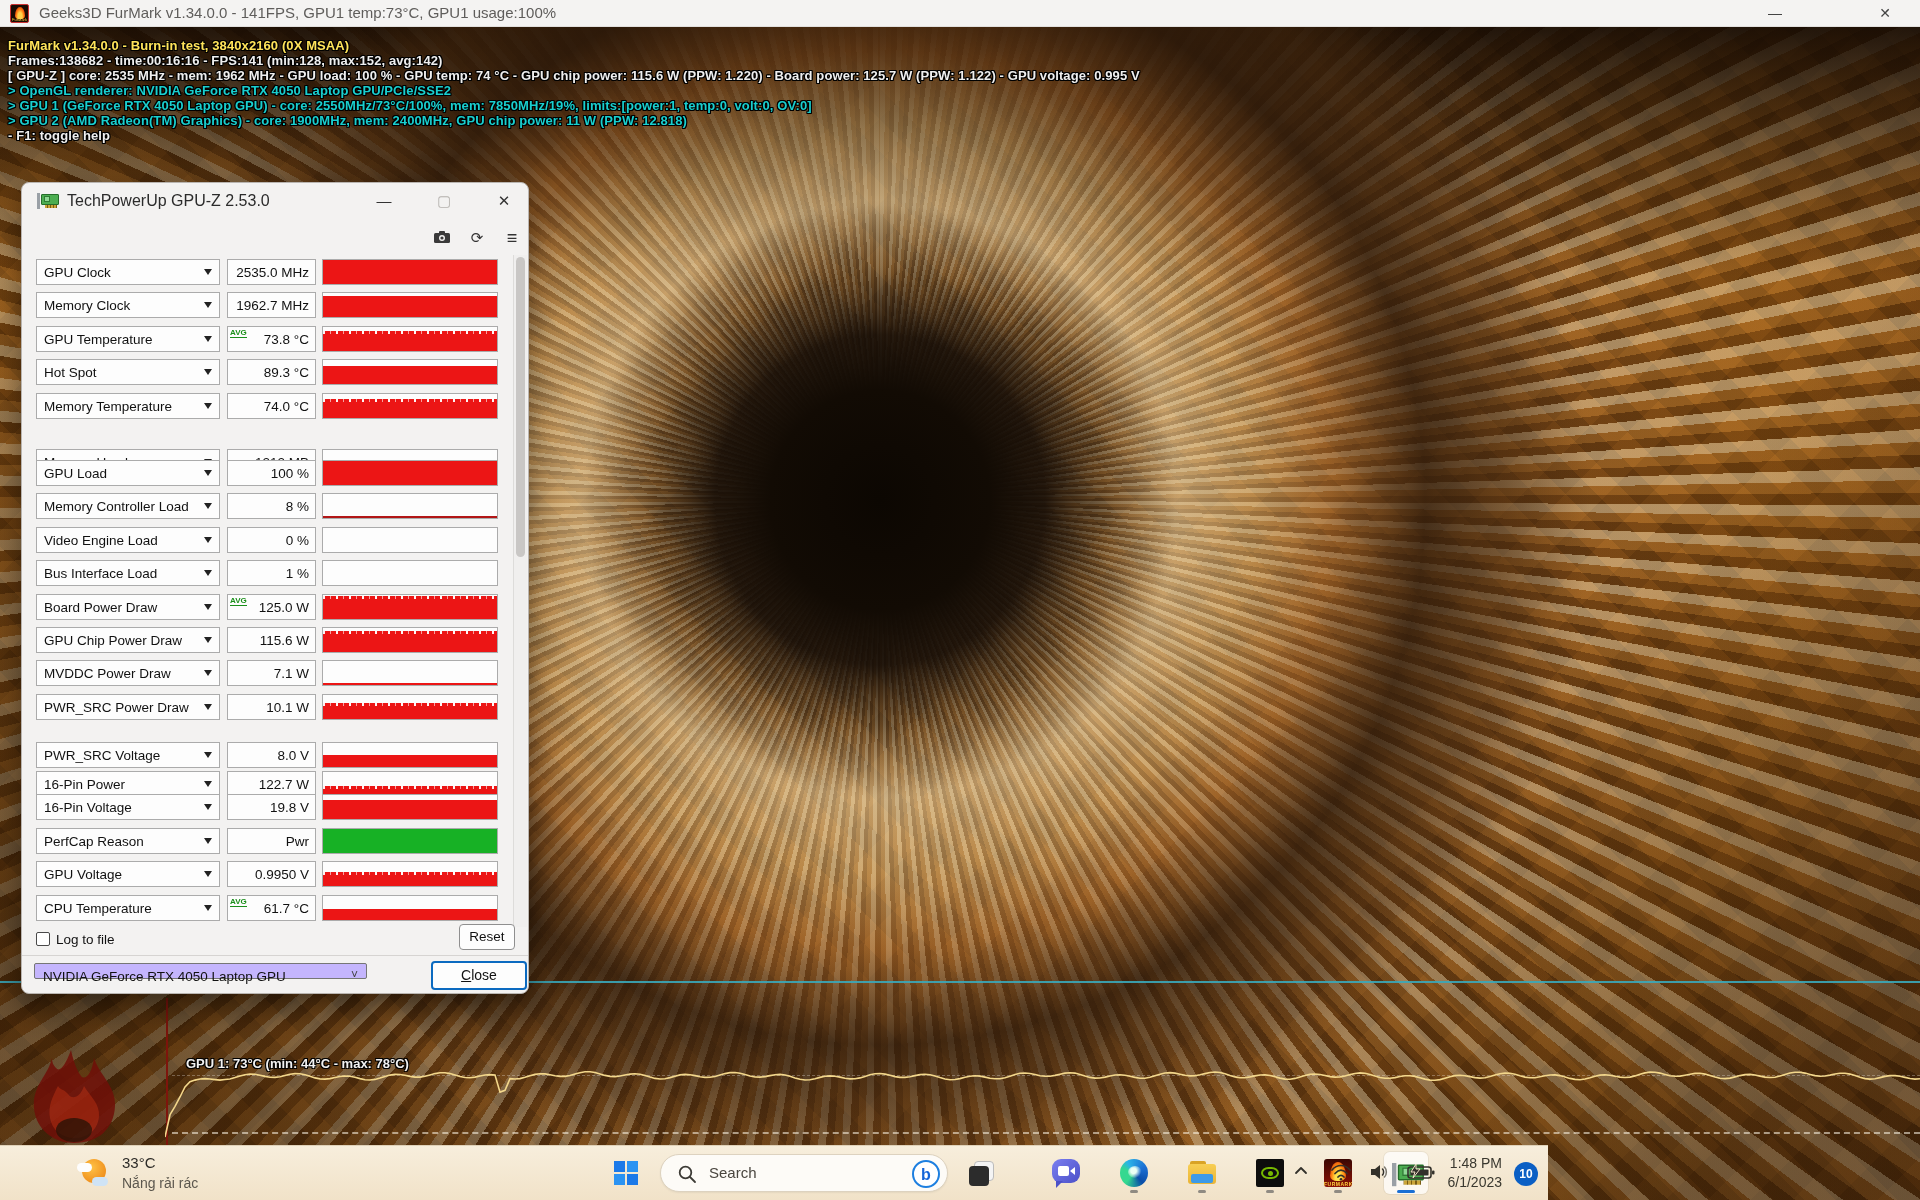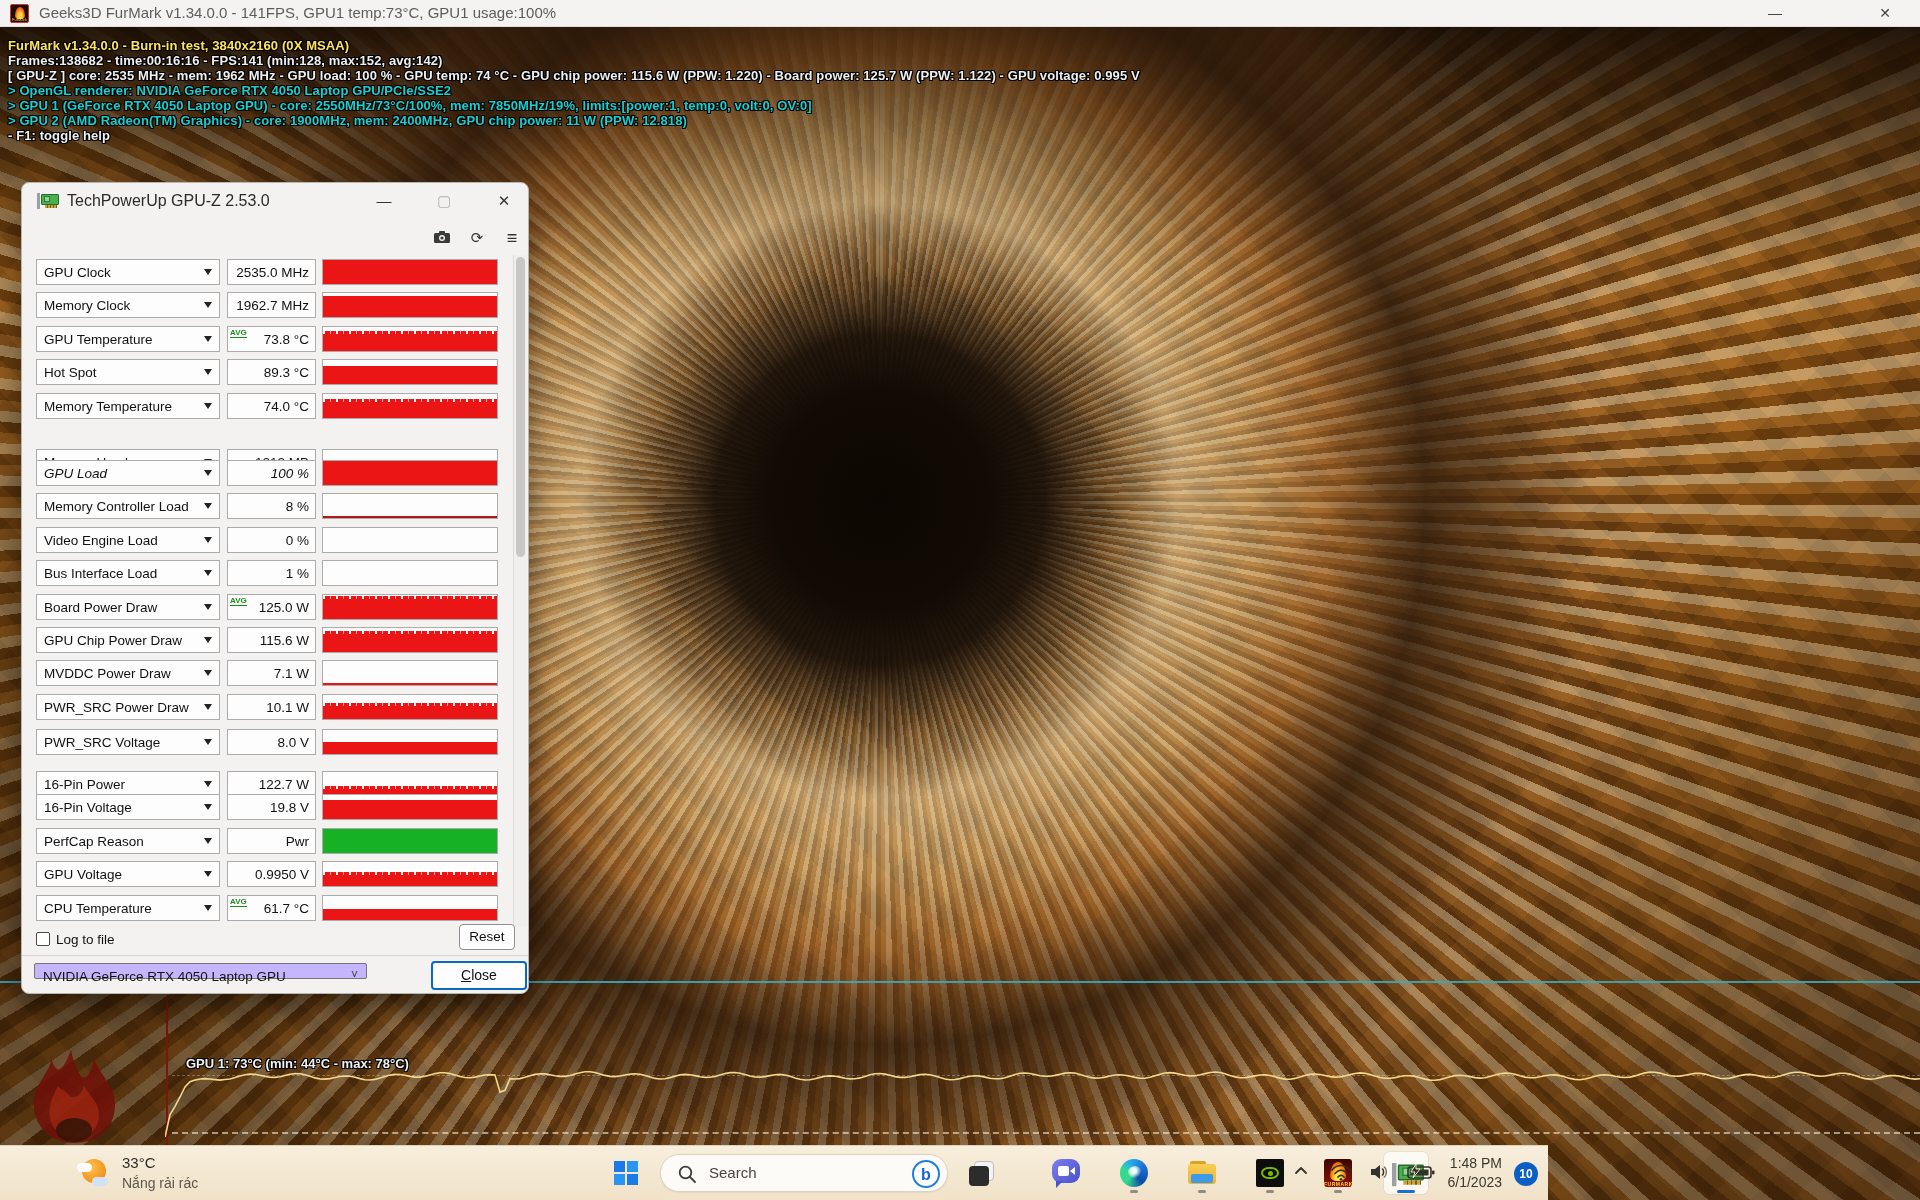--- a/index.html
+++ b/index.html
@@ -309,21 +309,21 @@
             <span class="lt">Memory Used</span>
             <span class="arr"></span>
           </div>
           <div class="sbox s-value">
             <span class="vt">1212 MB</span>
           </div>
           <div class="sbox s-bar">
             <div class="fill red" style="height: 30%;"></div>
           </div>
         </div>
-        <div class="srow" style="top: 204.7px; font-style: italic;">
+        <div class="srow" style="top: 204.7px;">
           <div class="sbox s-label">
             <span class="lt">GPU Load</span>
             <span class="arr"></span>
           </div>
           <div class="sbox s-value">
             <span class="vt">100 %</span>
           </div>
           <div class="sbox s-bar">
             <div class="fill red" style="height: 100%;"></div>
           </div>
@@ -406,21 +406,21 @@
             <span class="lt">PWR_SRC Power Draw</span>
             <span class="arr"></span>
           </div>
           <div class="sbox s-value">
             <span class="vt">10.1 W</span>
           </div>
           <div class="sbox s-bar jag">
             <div class="fill red" style="height: 65%;"></div>
           </div>
         </div>
-        <div class="srow" style="top: 474px;">
+        <div class="srow" style="top: 487px;">
           <div class="sbox s-label">
             <span class="lt">PWR_SRC Voltage</span>
             <span class="arr"></span>
           </div>
           <div class="sbox s-value">
             <span class="vt">8.0 V</span>
           </div>
           <div class="sbox s-bar">
             <div class="fill red" style="height: 48%;"></div>
           </div>

